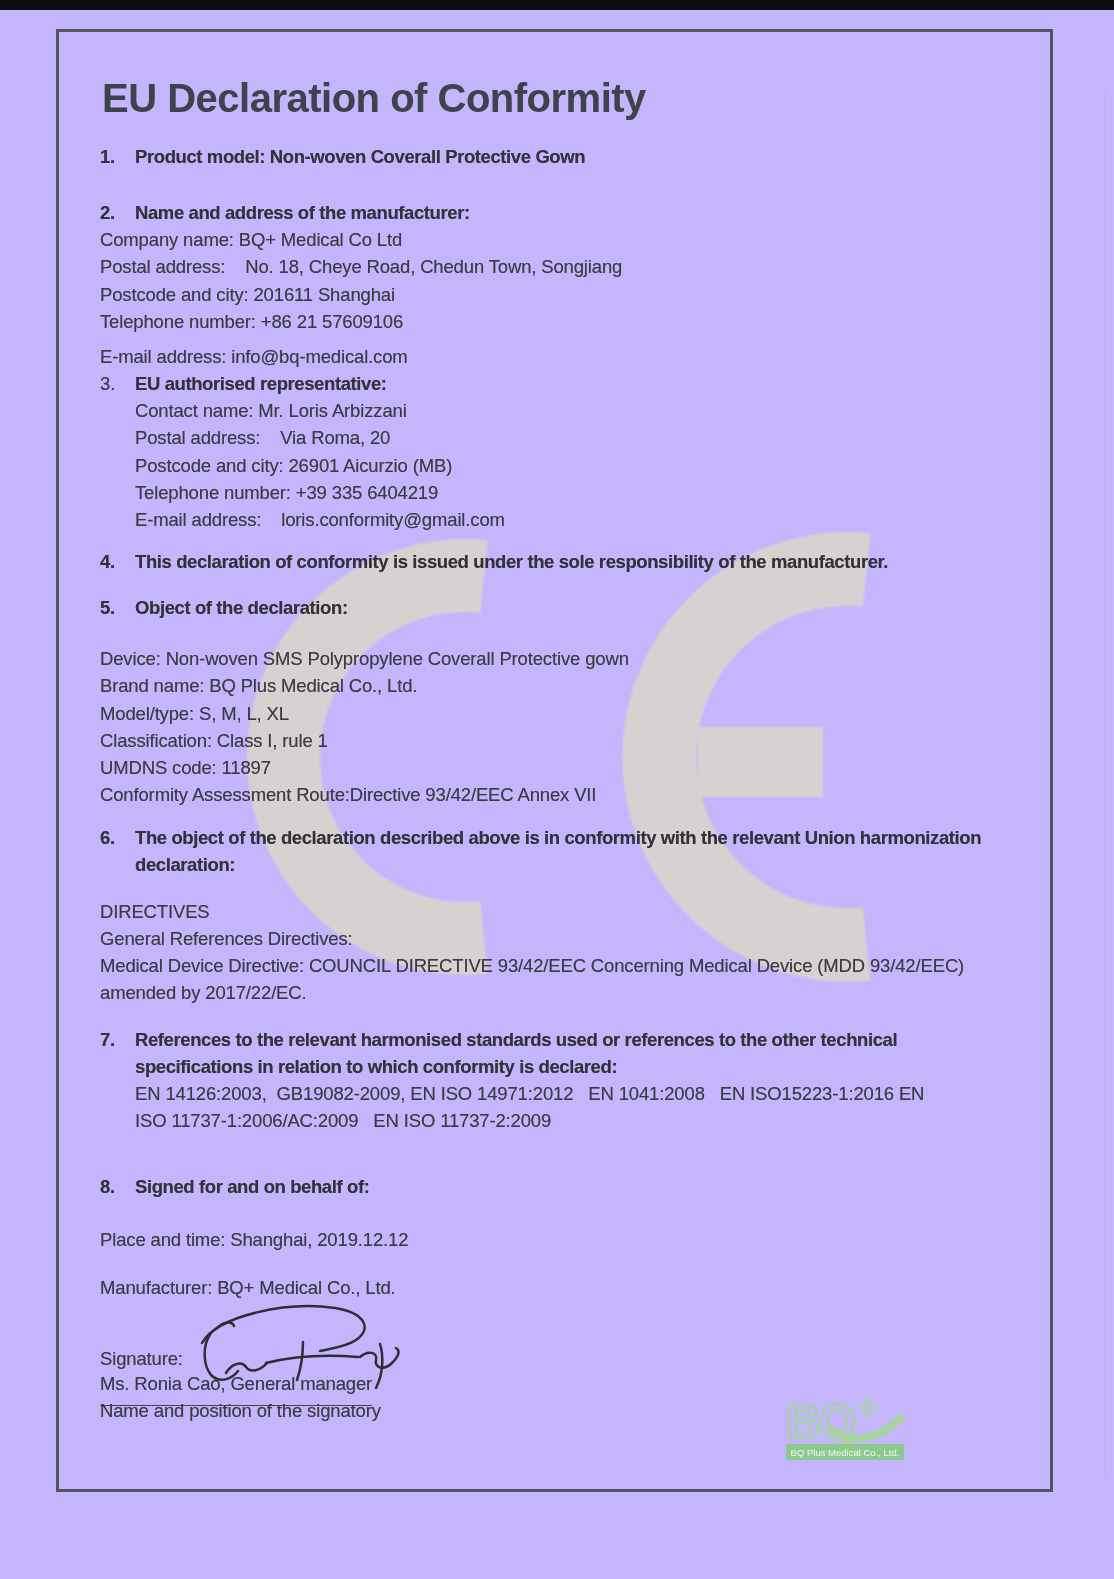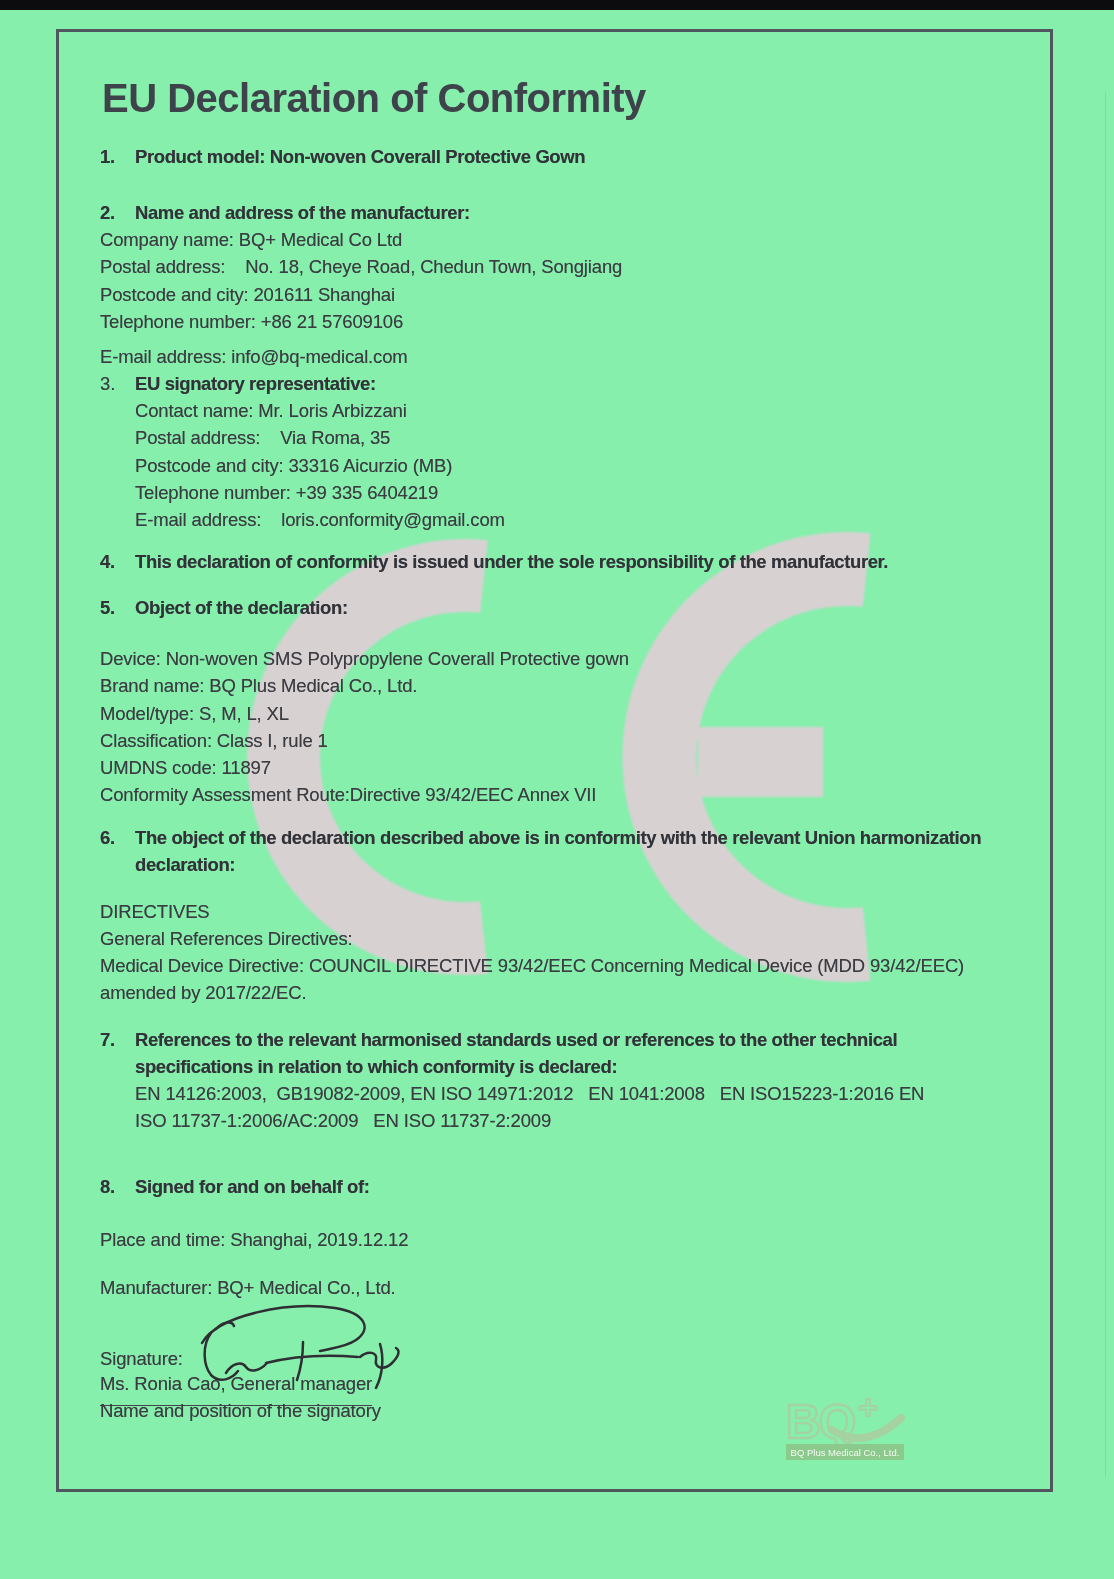--- a/index.html
+++ b/index.html
@@ -1,19 +1,19 @@
 <!DOCTYPE html>
 <html><head>
 <meta charset="utf-8">
 <style>
   html,body{margin:0;padding:0;background:#ffffff;}
   #canvas{
     position:relative;
     width:1114px;height:1579px;
-    background:#86efac;
+    background:#c4b5fd;
     overflow:hidden;
     font-family:"Liberation Sans", sans-serif;
   }
   .topbar{
     position:absolute;left:0;top:0;width:1114px;height:10px;
     background:#0c0c0e;
   }
   .frame{
     position:absolute;left:56px;top:29px;width:991px;height:1457px;
     border:3px solid #51565e;
@@ -72,24 +72,24 @@
     <span class="line bold txt" style="top:202px">Name and address of the manufacturer:</span>
     <div class="line" style="top:229px">Company name: BQ+ Medical Co Ltd</div>
     <div class="line" style="top:256px">Postal address:    No. 18, Cheye Road, Chedun Town, Songjiang</div>
     <div class="line" style="top:284px">Postcode and city: 201611 Shanghai</div>
     <div class="line" style="top:311px">Telephone number: +86 21 57609106</div>
     <div class="line" style="top:346px">E-mail address: info@bq-medical.com</div>
   </div>
 
   <div class="numitem">
     <span class="line num" style="top:373px">3.</span>
-    <span class="line bold txt" style="top:373px">EU signatory representative:</span>
+    <span class="line bold txt" style="top:373px">EU authorised representative:</span>
     <div class="line indent" style="top:400px">Contact name: Mr. Loris Arbizzani</div>
-    <div class="line indent" style="top:427px">Postal address:    Via Roma, 35</div>
-    <div class="line indent" style="top:455px">Postcode and city: 33316 Aicurzio (MB)</div>
+    <div class="line indent" style="top:427px">Postal address:    Via Roma, 20</div>
+    <div class="line indent" style="top:455px">Postcode and city: 26901 Aicurzio (MB)</div>
     <div class="line indent" style="top:482px">Telephone number: +39 335 6404219</div>
     <div class="line indent" style="top:509px">E-mail address:    loris.conformity@gmail.com</div>
   </div>
 
   <div class="numitem">
     <span class="line bold num" style="top:551px">4.</span>
     <span class="line bold txt" style="top:551px">This declaration of conformity is issued under the sole responsibility of the manufacturer.</span>
   </div>
 
   <div class="numitem">

